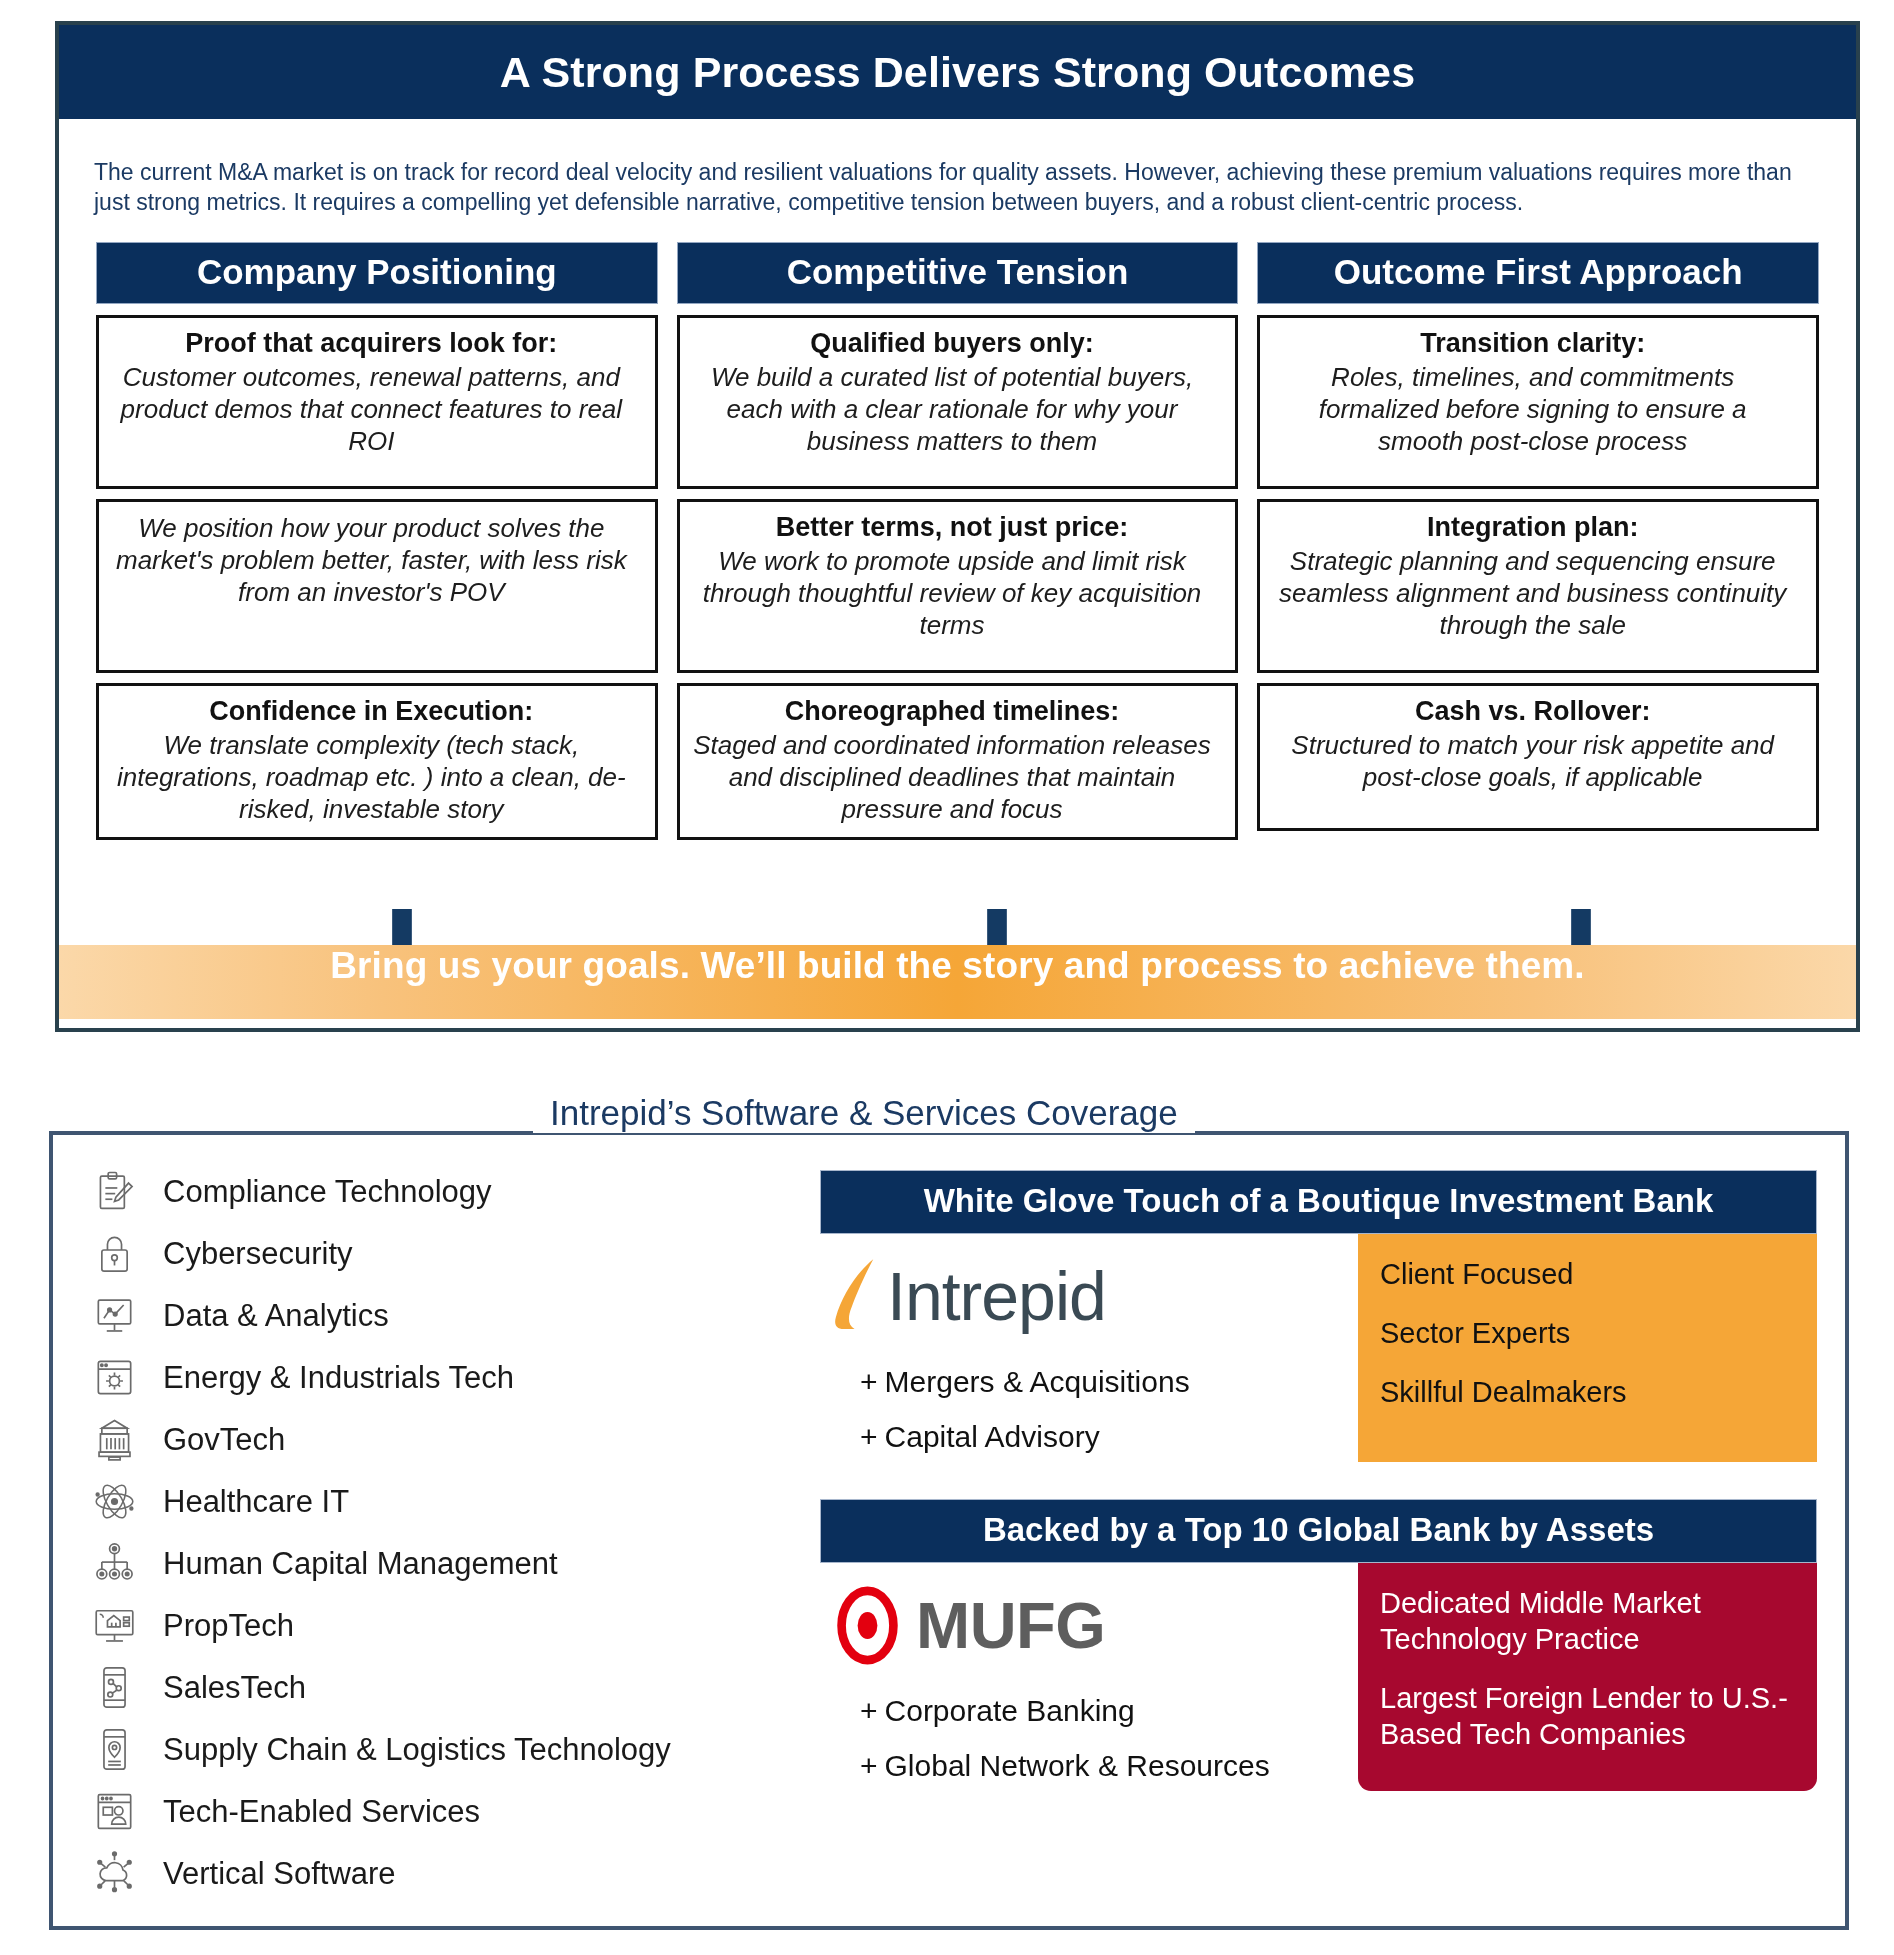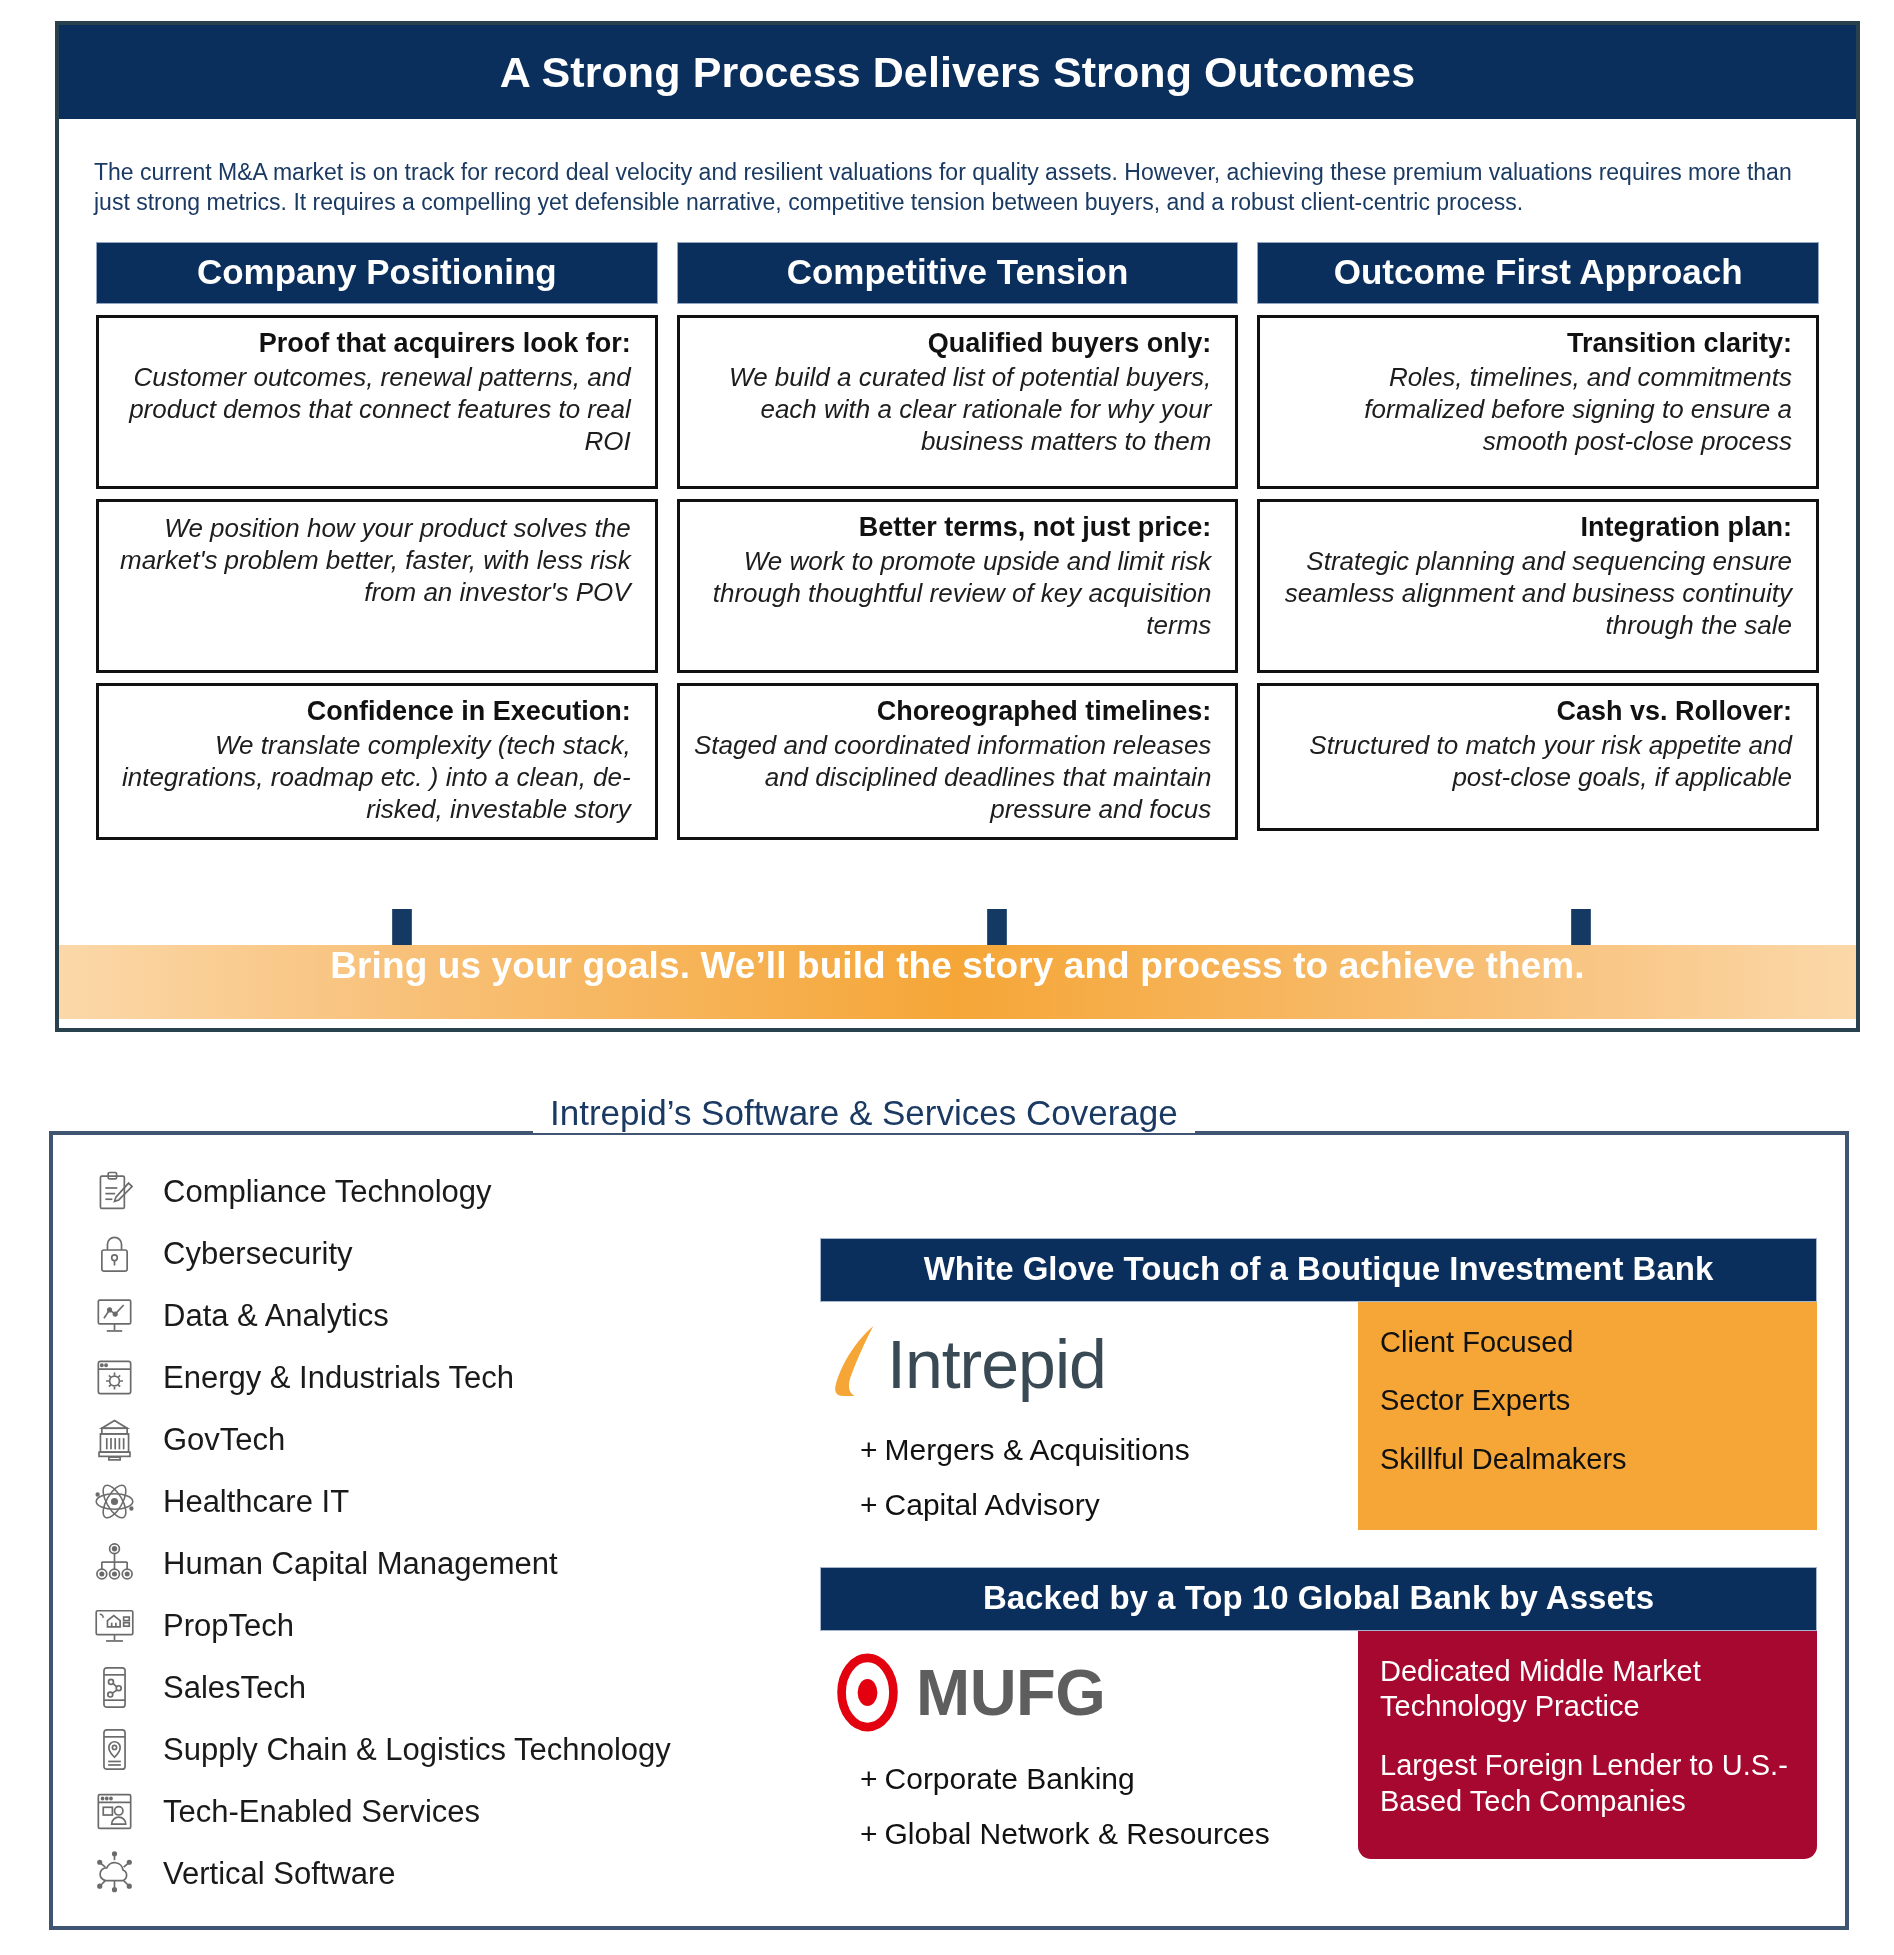--- a/index.html
+++ b/index.html
@@ -53,21 +53,21 @@
     text-align: center;
     padding: 9px 0 11px 0;
     border: 1px solid #93a7c2;
     margin-bottom: 11px;
   }
   .card {
     border: 3.5px solid #111111;
     background: #ffffff;
     padding: 10px 24px 12px 13px;
     margin-bottom: 10px;
-    text-align: right;
+    text-align: center;
   }
   .card-1 { min-height: 174px; }
   .card-2 { min-height: 174px; }
   .card-3 { min-height: 148px; }
   .card .ct {
     display: block;
     font-size: 27px;
     font-weight: bold;
     color: #111111;
     line-height: 1.18;
@@ -140,21 +140,21 @@
   .cov-icon svg { width: 45px; height: 45px; display:block; }
   .cov-label {
     font-size: 31px;
     color: #1a1a1a;
     line-height: 1;
   }
 
   .right-col {
     flex: 1;
     padding: 17px 28px 0 7px;
-    display: flex; flex-direction: column; gap: 37px; justify-content: center;
+    display: flex; flex-direction: column; gap: 37px;
   }
 
   .infobox { }
   .ib-head {
     background: #0a2f5c;
     color: #ffffff;
     font-size: 33px;
     font-weight: bold;
     text-align: center;
     padding: 11px 0 13px 0;

